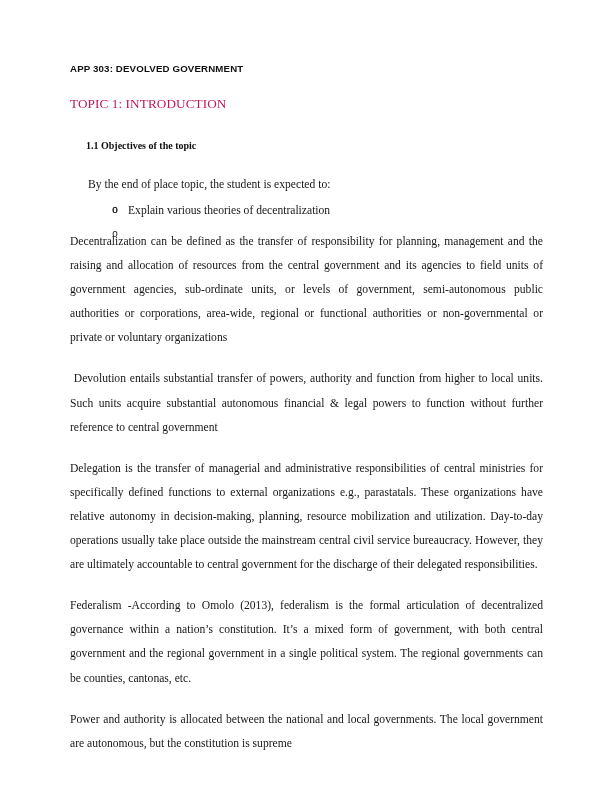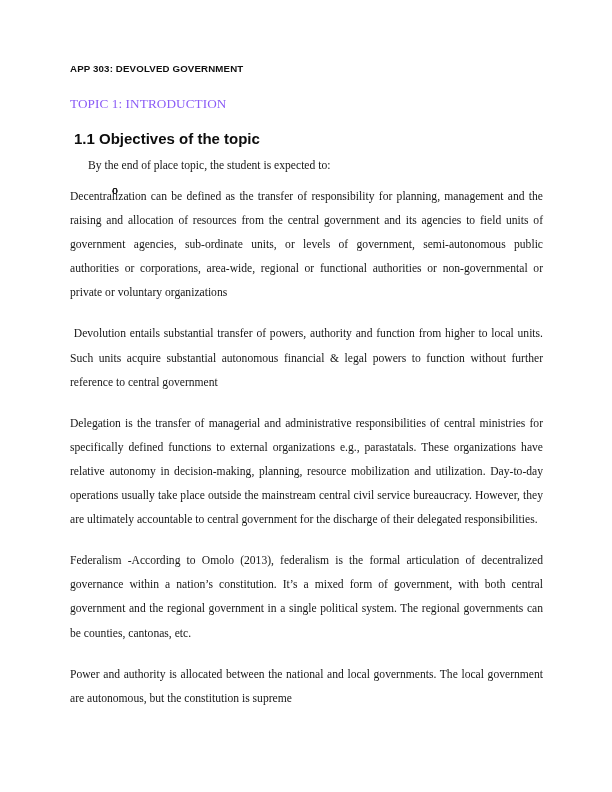--- a/index.html
+++ b/index.html
@@ -33,33 +33,33 @@
     color: #101010;
     margin: 0 0 19px 0;
     line-height: 14px;
   }
 
   
   .topic-heading {
     font-family: "Liberation Serif", "DejaVu Serif", serif;
     font-size: 13.2px;
     font-weight: normal;
-    color: #8b5cf6;
-    margin: 0 0 16px 0;
+    color: #be185d;
+    margin: 0 0 23px 0;
     line-height: 17px;
     letter-spacing: 0.1px;
   }
 
   
   .sub-heading {
-    font-family: Liberation Sans, sans-serif;
+    font-family: Liberation Serif, serif;
     font-weight: bold;
-    font-size: 15px;
+    font-size: 10px;
     color: #0d0d0d;
-    margin: 4px;
+    margin: 16px;
     line-height: 22px;
   }
   .sub-heading.spaced-top {
     margin-top: 7px;
   }
 
   
   .lead-line {
     font-size: 11.6px;
     line-height: 24px;
@@ -121,20 +121,21 @@
   <div class="sub-heading">1.1 Objectives of the topic</div>
 
   <div class="lead-line">By the end of place topic, the student is expected to:</div>
 
   <ul class="objective-list">
     <li class="objective-item">
       <span class="objective-marker">o</span>
     </li>
     <li class="objective-item">
       <span class="objective-marker">o</span>
+      <span>Explain various theories of decentralization</span>
     </li>
     <li class="objective-item">
       <span class="objective-marker">o</span>
     </li>
   </ul>
 
 
   <p class="body-par first-body">Decentralization can be defined as the transfer of responsibility for planning, management and the raising and allocation of resources from the central government and its agencies to field units of government agencies, sub-ordinate units, or levels of government, semi-autonomous public authorities or corporations, area-wide, regional or functional authorities or non-governmental or private or voluntary organizations</p>
 
   <p class="body-par lead-space">Devolution entails substantial transfer of powers, authority and function from higher to local units. Such units acquire substantial autonomous financial &amp; legal powers to function without further reference to central government</p>

